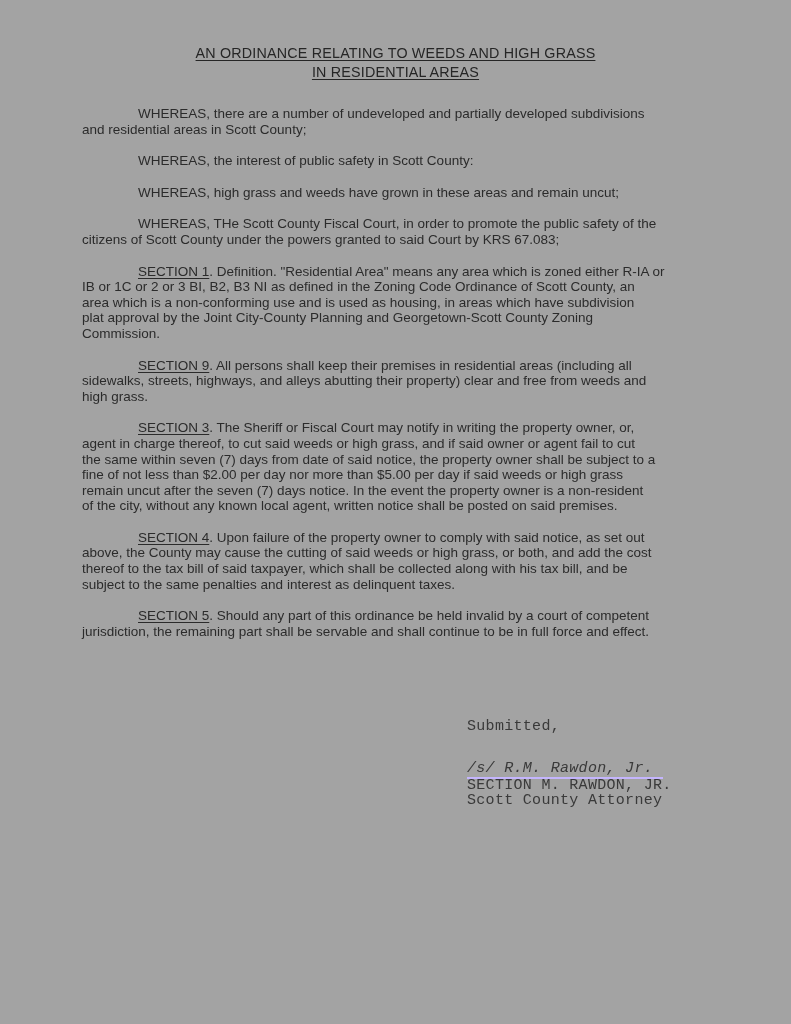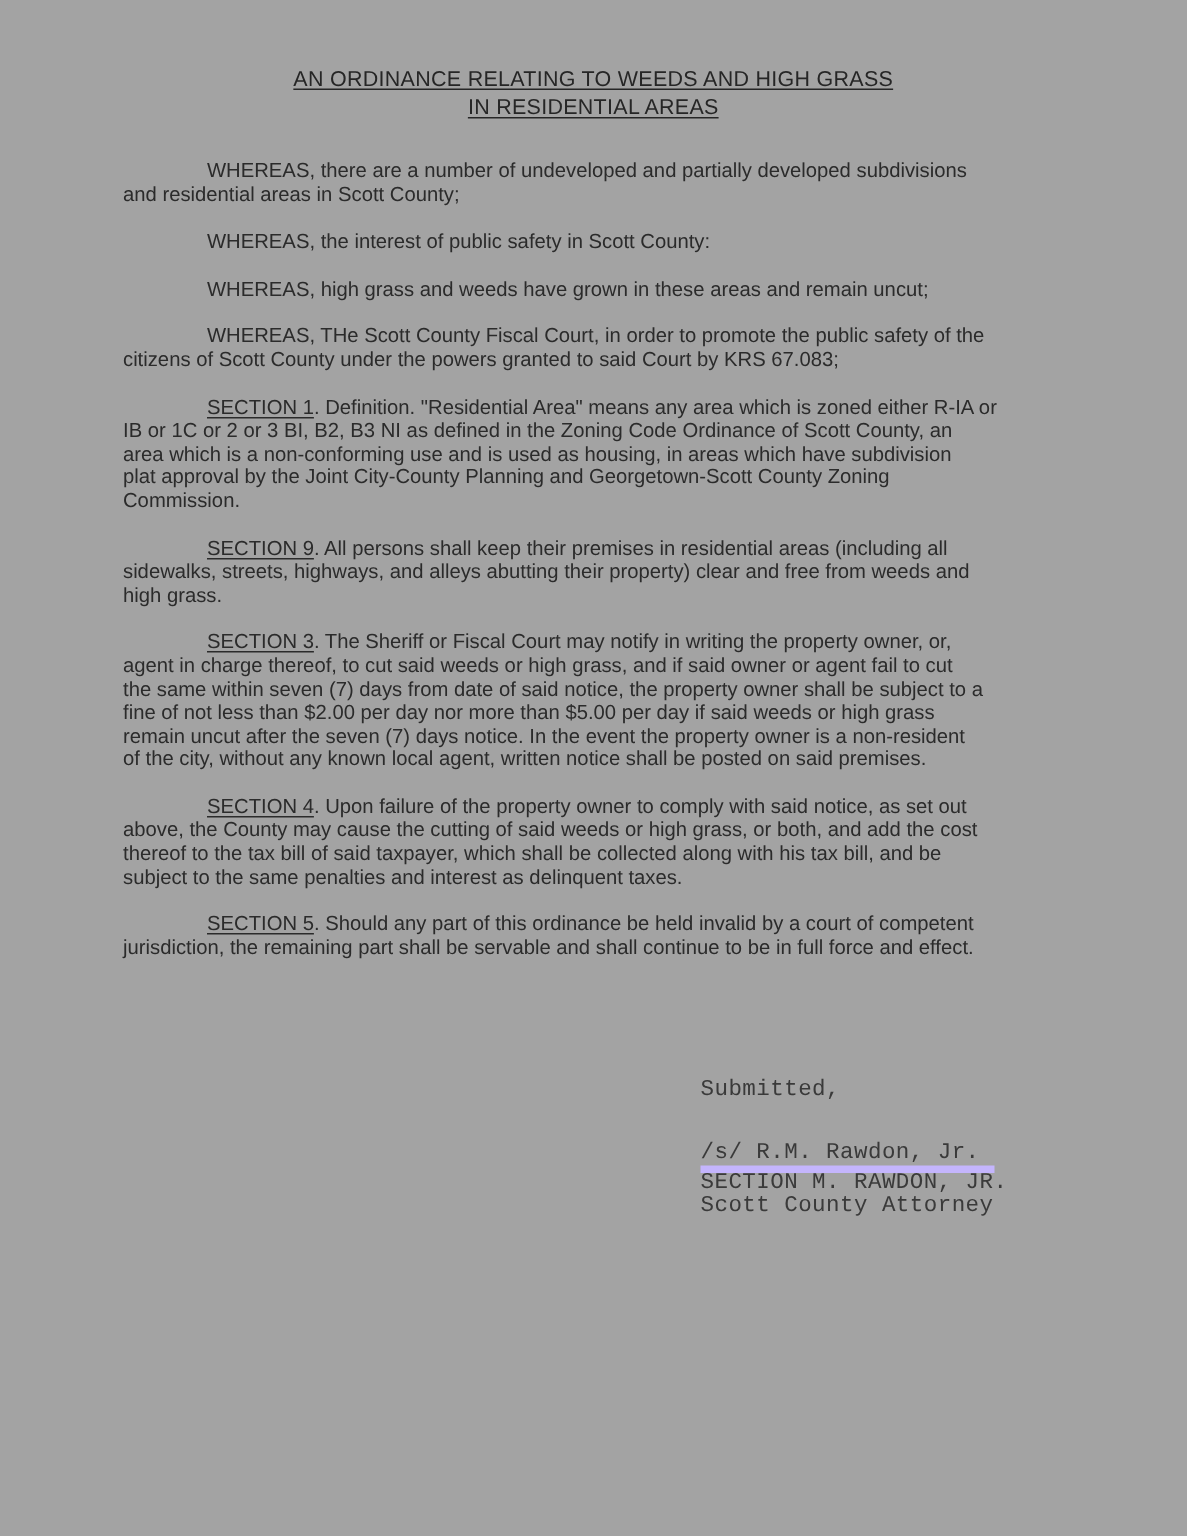--- a/index.html
+++ b/index.html
@@ -55,22 +55,23 @@
     font-family: "Liberation Mono", monospace;
     font-size: 15px;
     line-height: 14.5px;
     letter-spacing: 0.3px;
     color: #3a3a3a;
   }
   .sig-rule-wrap { margin-top: 27px; }
   .sig-underline {
     display: inline-block;
     min-width: 196px;
-    border-bottom: 5px solid #c4b5fd;
+    border-bottom: 2px solid #c4b5fd;
     padding-bottom: 1px;
+    font-style: italic;
   }
 </style>
 </head>
 <body>
 
 <div class="page">
 
   <header class="doc-title">
     <div class="title-line">AN ORDINANCE RELATING TO WEEDS AND HIGH GRASS</div>
     <div class="title-line">IN RESIDENTIAL AREAS</div>

